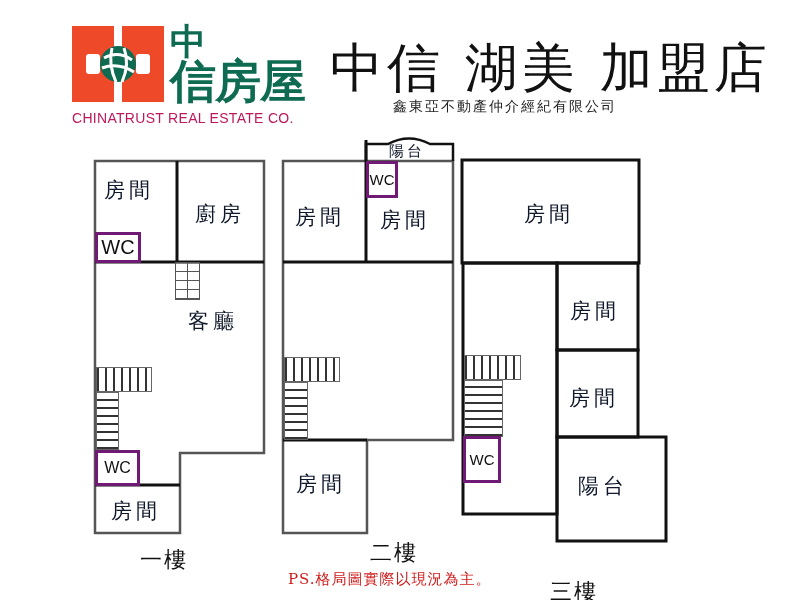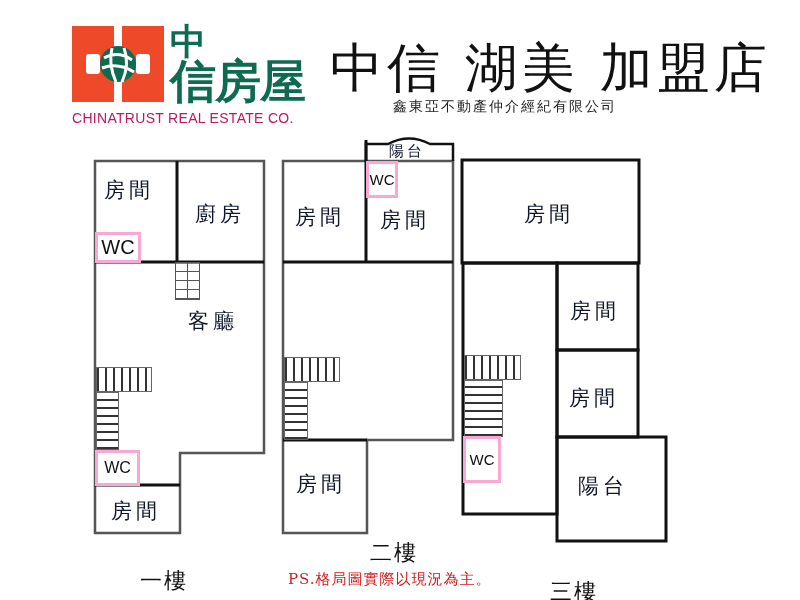--- a/index.html
+++ b/index.html
@@ -5,21 +5,21 @@
   html,body{margin:0;padding:0;background:#ffffff;}
   body{width:800px;height:600px;position:relative;overflow:hidden;font-family:"DejaVu Serif","Liberation Serif",serif;}
   .abs{position:absolute;}
   .logo-box{left:72px;top:26px;width:92px;height:76px;}
   .logo-cn1{left:170px;top:22px;font-size:36px;color:#0e6b52;font-family:"DejaVu Sans","Liberation Sans",sans-serif;font-weight:bold;line-height:40px;}
   .logo-cn2{left:170px;top:62px;font-size:46px;color:#0e6b52;font-family:Liberation Serif, serif;font-weight:bold;line-height:40px;letter-spacing:-1px;}
   .logo-en{left:72px;top:110px;font-size:14px;color:#be185d;font-family:"Liberation Sans","DejaVu Sans",sans-serif;letter-spacing:0.3px;white-space:nowrap;}
   .store-title{left:330px;top:40px;font-size:53px;color:#111;letter-spacing:4px;white-space:nowrap;line-height:56px;}
   .company{left:393px;top:98px;font-size:14px;color:#222;letter-spacing:2px;white-space:nowrap;}
   .room-label{position:absolute;font-size:21px;color:#0f172a;white-space:nowrap;letter-spacing:4px;}
-  .wc{position:absolute;font-family:"Liberation Sans","DejaVu Sans",sans-serif;color:#111;border:3px solid #f9a8d4;box-sizing:border-box;display:flex;align-items:center;justify-content:center;}
+  .wc{position:absolute;font-family:"Liberation Sans","DejaVu Sans",sans-serif;color:#111;border:3px solid #701a75;box-sizing:border-box;display:flex;align-items:center;justify-content:center;}
   .stairs-h{position:absolute;box-sizing:border-box;border:1px solid #666;background:repeating-linear-gradient(90deg,#333 0 2px,transparent 2px 8px);}
   .stairs-v{position:absolute;box-sizing:border-box;border:1px solid #666;background:repeating-linear-gradient(0deg,#333 0 2px,transparent 2px 8px);}
   .stairs-grid{position:absolute;box-sizing:border-box;border:1px solid #555;background:
     linear-gradient(90deg,transparent 11px,#555 11px,#555 12px,transparent 12px),
     repeating-linear-gradient(0deg,#555 0 1px,transparent 1px 9px);}
   .floor-label{position:absolute;font-size:22px;color:#111;letter-spacing:2px;white-space:nowrap;}
   .note{left:288px;top:570px;font-size:15px;color:#d01b1b;white-space:nowrap;letter-spacing:1px;}
 </style>
 </head>
 <body>
@@ -52,21 +52,21 @@
   </svg>
   <div class="room-label" style="left:104px;top:176px;">房間</div>
   <div class="room-label" style="left:195px;top:200px;text-align:right;">廚房</div>
   <div class="wc" style="left:95px;top:232px;width:46px;height:31px;font-size:20px;">WC</div>
   <div class="stairs-grid" style="left:175px;top:262px;width:25px;height:38px;"></div>
   <div class="room-label" style="left:188px;top:307px;">客廳</div>
   <div class="stairs-h" style="left:96px;top:367px;width:56px;height:25px;"></div>
   <div class="stairs-v" style="left:96px;top:392px;width:23px;height:58px;"></div>
   <div class="wc" style="left:95px;top:450px;width:45px;height:36px;font-size:16px;">WC</div>
   <div class="room-label" style="left:111px;top:497px;">房間</div>
-  <div class="floor-label" style="left:140px;top:545px;margin-top:21px;">一樓</div>
+  <div class="floor-label" style="left:140px;top:545px;">一樓</div>
 </div>
 
 <div>
   <svg class="abs" style="left:0;top:0;" width="800" height="600">
     <polygon points="283,161 453,161 453,440 367,440 367,533 283,533" fill="none" stroke="#555" stroke-width="2.5"></polygon>
     <line x1="366" y1="140" x2="366" y2="262" stroke="#111" stroke-width="3"></line>
     <line x1="283" y1="262" x2="453" y2="262" stroke="#111" stroke-width="3"></line>
     <line x1="283" y1="440" x2="367" y2="440" stroke="#111" stroke-width="3"></line>
     <path d="M366 161 L366 144 L388 144 Q409 133 430 144 L453 144 L453 161" fill="none" stroke="#111" stroke-width="2.5"></path>
   </svg>

